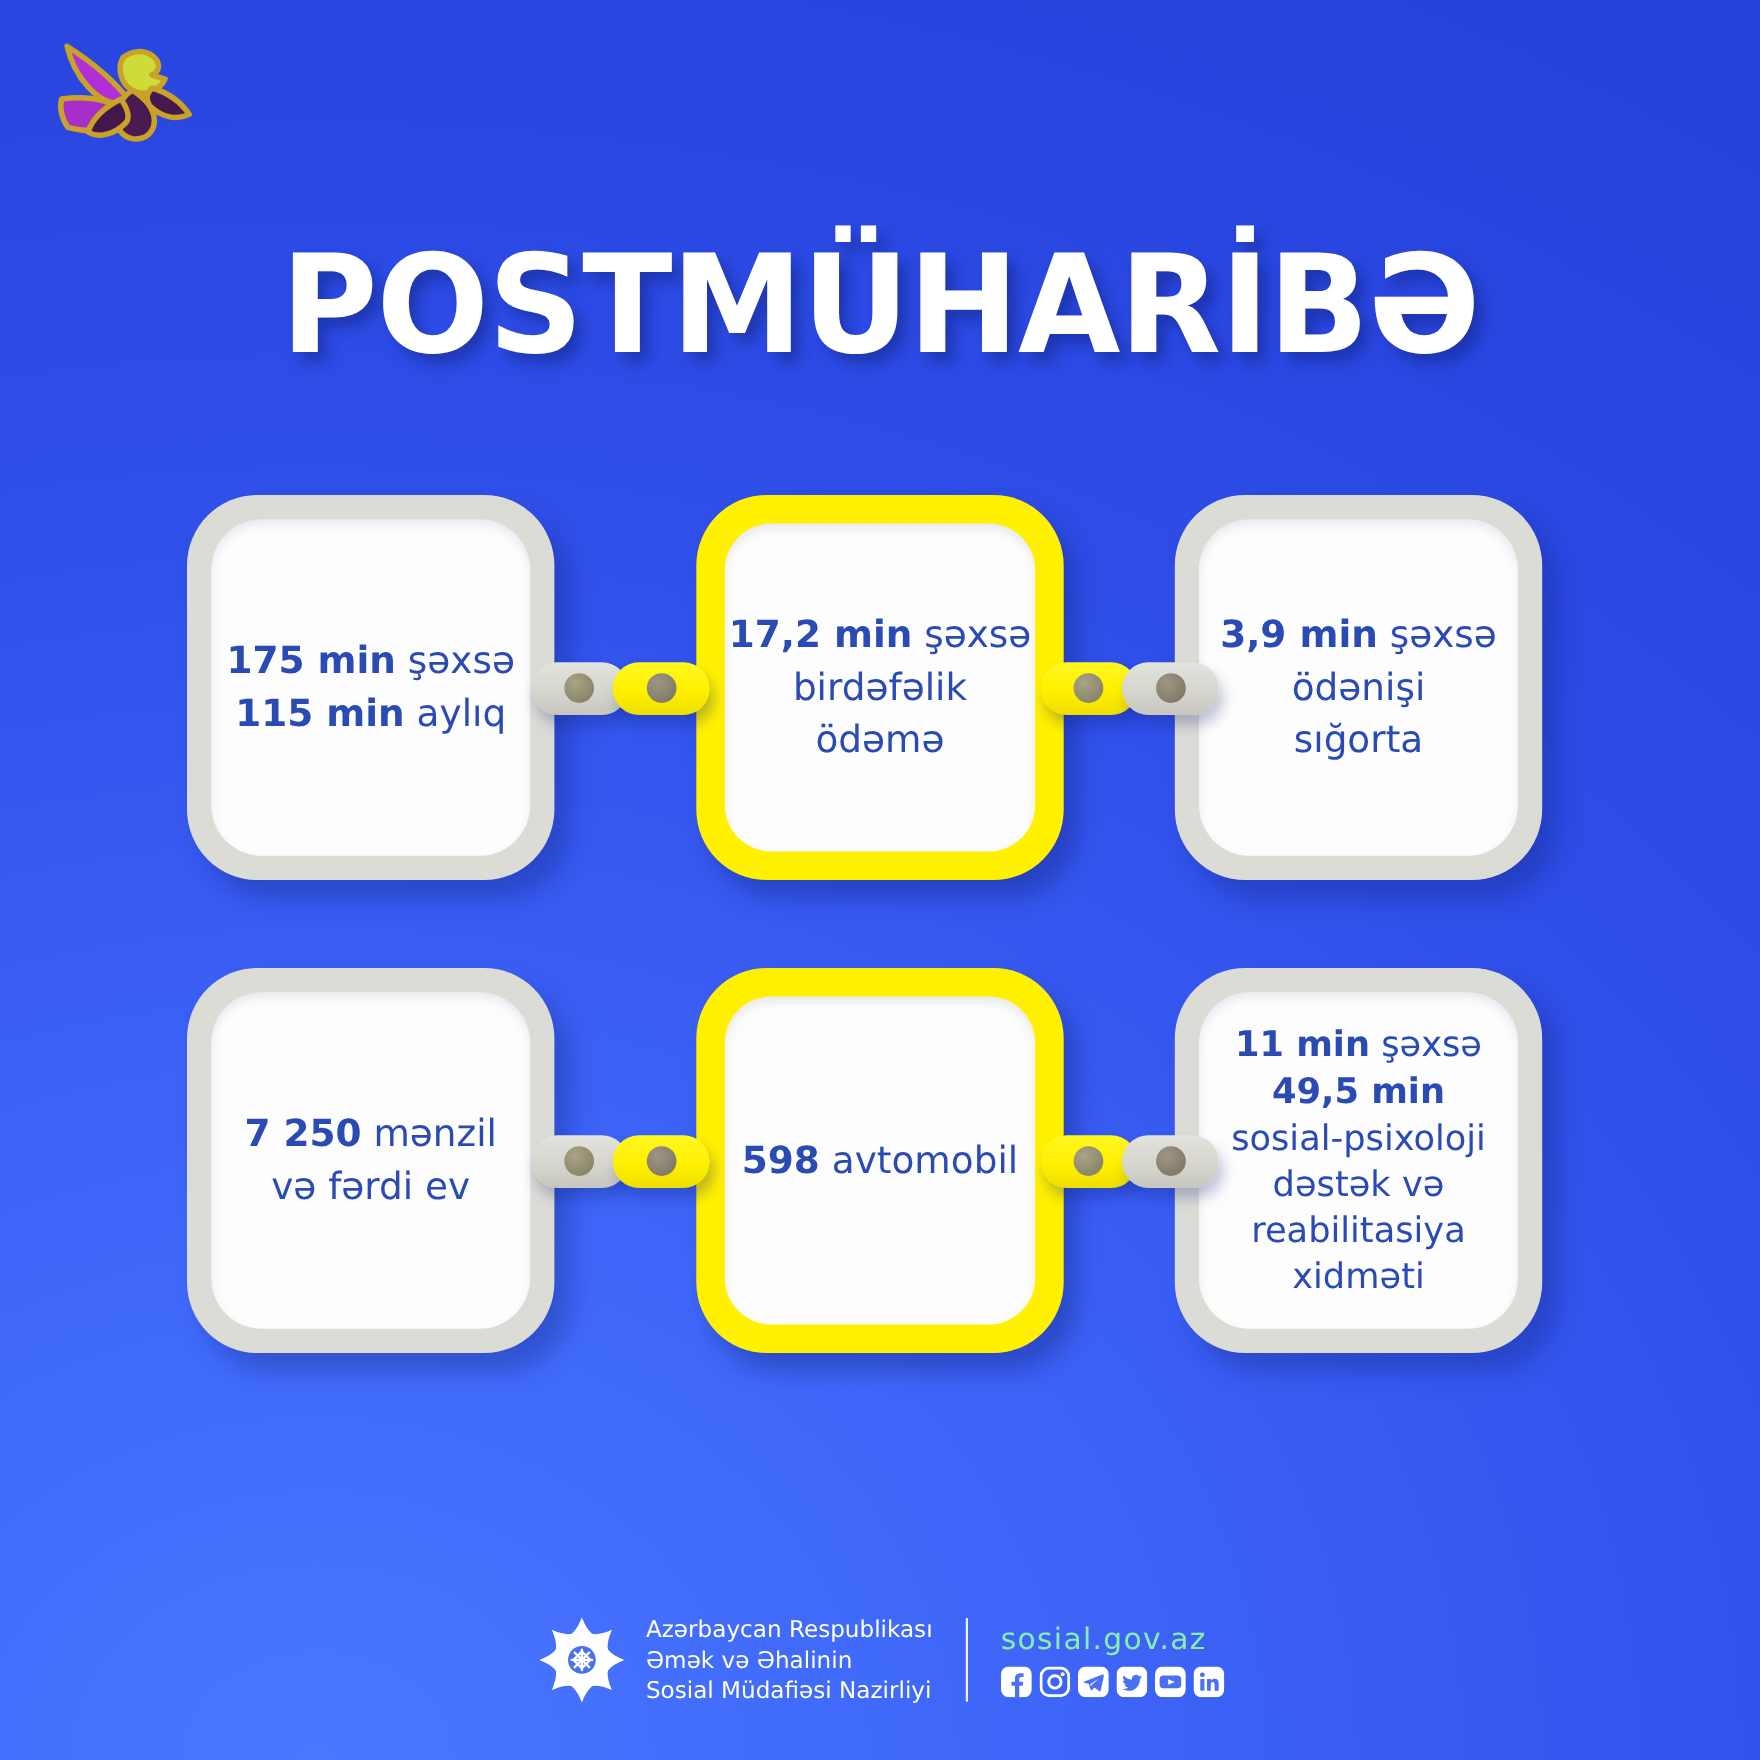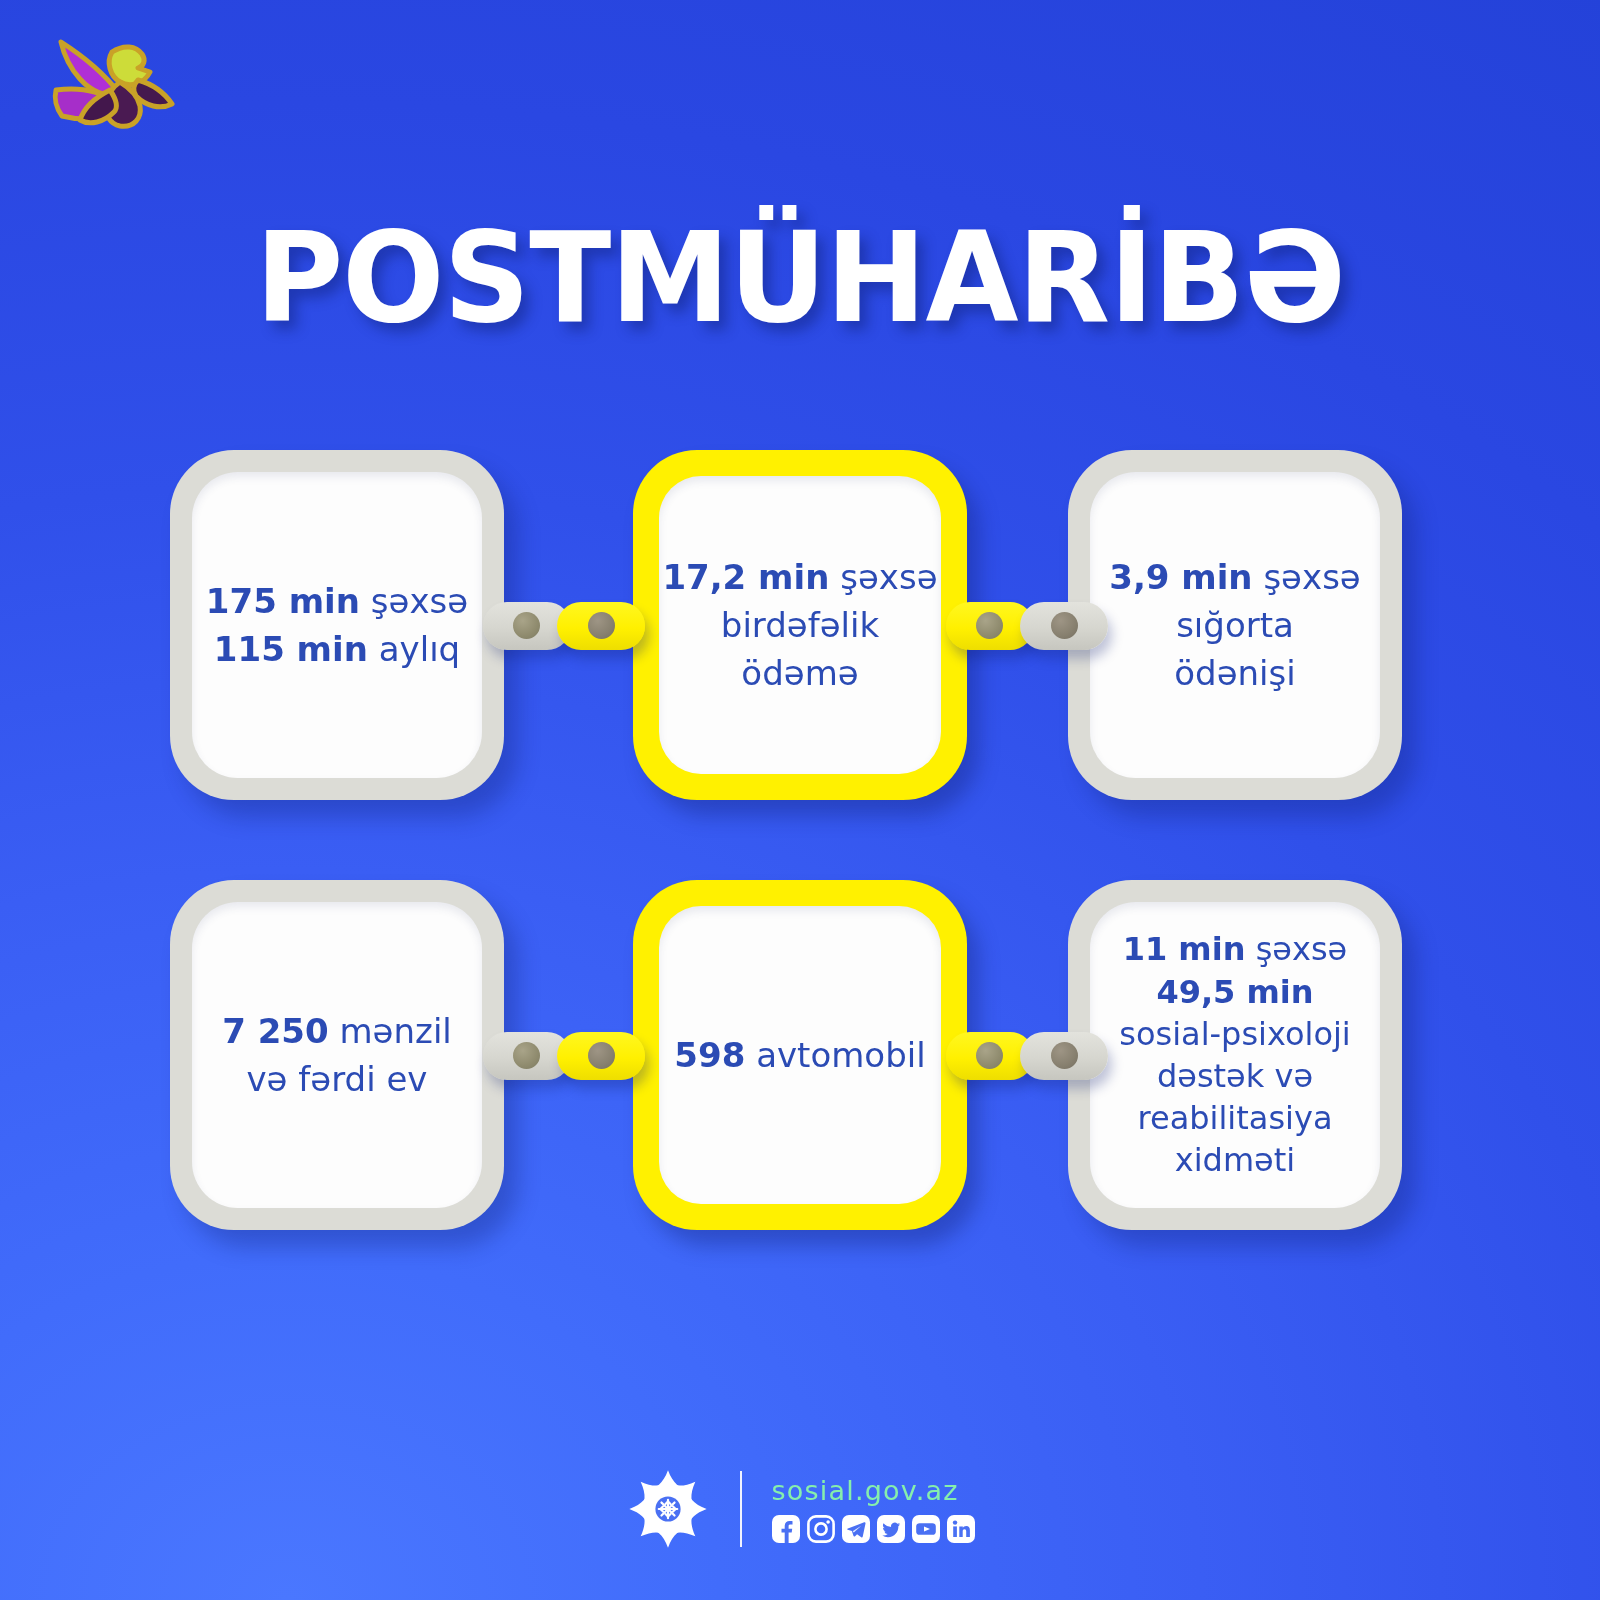--- a/index.html
+++ b/index.html
@@ -265,22 +265,22 @@
         </div>
       </div>
     </div>
 
     <div class="cell c2">
       <div class="card">
         <div class="frame"></div>
         <div class="panel">
           <div class="stat">
             <span class="ln"><b>3,9 min</b><span> şəxsə</span></span>
+            <span class="ln"><span>ödənişi</span></span>
             <span class="ln"><span>sığorta</span></span>
-            <span class="ln"><span>ödənişi</span></span>
           </div>
         </div>
       </div>
     </div>
 
     <div class="link l0">
       <div class="tab grey left"></div>
       <div class="tab yellow right"></div>
       <div class="rivet a"></div>
       <div class="rivet b"></div>
@@ -377,20 +377,25 @@
           <line x1="50" y1="59" x2="47" y2="56"></line>
             <line x1="50" y1="59" x2="53" y2="56"></line>
           <line x1="41" y1="50" x2="44" y2="47"></line>
             <line x1="41" y1="50" x2="44" y2="53"></line>
           <line x1="59" y1="50" x2="56" y2="47"></line>
             <line x1="59" y1="50" x2="56" y2="53"></line>
         </g>
       </svg>
     </div>
 
+    <div id="ministry">
+      <div>Azərbaycan Respublikası</div>
+      <div>Əmək və Əhalinin</div>
+      <div>Sosial Müdafiəsi Nazirliyi</div>
+    </div>
 
     <div id="divider"></div>
 
     <div id="site-block">
       <div id="site-url">sosial.gov.az</div>
       <div id="socials">
 
         <span class="si">
           <svg viewBox="0 0 28 28" width="28" height="28">
             <rect x="0" y="0" width="28" height="28" rx="7" fill="#ffffff"></rect>

